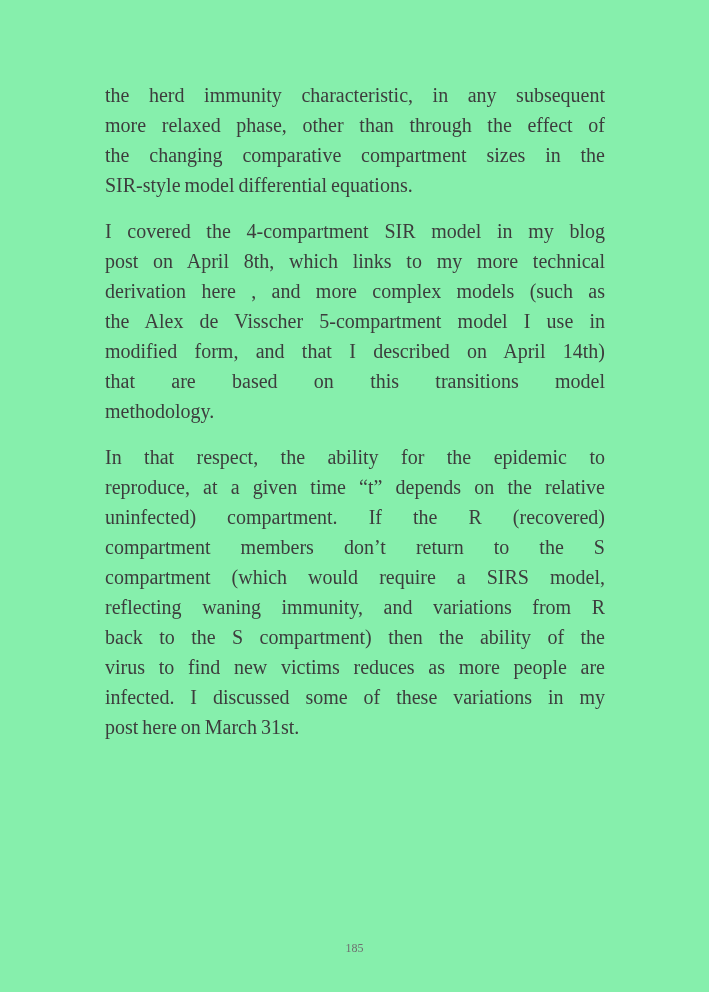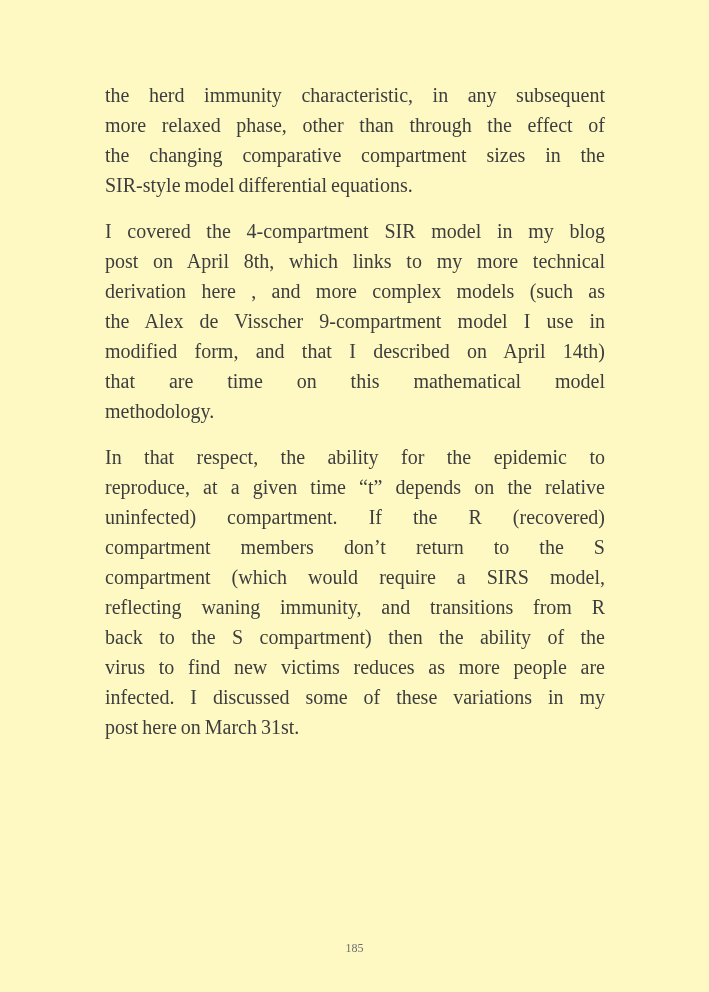--- a/index.html
+++ b/index.html
@@ -4,21 +4,21 @@
 <style>
   html, body {
     margin: 0;
     padding: 0;
     background: #ffffff;
   }
   .page {
     position: relative;
     width: 709px;
     height: 992px;
-    background: #fef9c3;
+    background: #86efac;
     font-family: "Liberation Serif", serif;
     color: #3d3d3d;
     overflow: hidden;
   }
   .text-column {
     position: absolute;
     left: 105px;
     top: 80px;
     width: 500px;
   }
@@ -59,33 +59,33 @@
       <span class="text-line" style="display:block">the herd immunity characteristic, in any subsequent</span>
       <span class="text-line" style="display:block">more relaxed phase, other than through the effect of</span>
       <span class="text-line" style="display:block">the changing comparative compartment sizes in the</span>
       <span class="text-line last" style="display:block">SIR-style model differential equations.</span>
     </p>
 
     <p class="paragraph">
       <span class="text-line" style="display:block">I covered the 4-compartment SIR model in my blog</span>
       <span class="text-line" style="display:block">post on April 8th, which links to my more technical</span>
       <span class="text-line" style="display:block">derivation here , and more complex models (such as</span>
-      <span class="text-line" style="display:block">the Alex de Visscher 9-compartment model I use in</span>
+      <span class="text-line" style="display:block">the Alex de Visscher 5-compartment model I use in</span>
       <span class="text-line" style="display:block">modified form, and that I described on April 14th)</span>
-      <span class="text-line" style="display:block">that are time on this mathematical model</span>
+      <span class="text-line" style="display:block">that are based on this transitions model</span>
       <span class="text-line last" style="display:block">methodology.</span>
     </p>
 
     <p class="paragraph">
       <span class="text-line" style="display:block">In that respect, the ability for the epidemic to</span>
       <span class="text-line" style="display:block">reproduce, at a given time “t” depends on the relative</span>
       <span class="text-line" style="display:block">uninfected) compartment. If the R (recovered)</span>
       <span class="text-line" style="display:block">compartment members don’t return to the S</span>
       <span class="text-line" style="display:block">compartment (which would require a SIRS model,</span>
-      <span class="text-line" style="display:block">reflecting waning immunity, and transitions from R</span>
+      <span class="text-line" style="display:block">reflecting waning immunity, and variations from R</span>
       <span class="text-line" style="display:block">back to the S compartment) then the ability of the</span>
       <span class="text-line" style="display:block">virus to find new victims reduces as more people are</span>
       <span class="text-line" style="display:block">infected. I discussed some of these variations in my</span>
       <span class="text-line last" style="display:block">post here on March 31st.</span>
     </p>
 
 
   </div>
 
   <div class="page-number">185</div>

